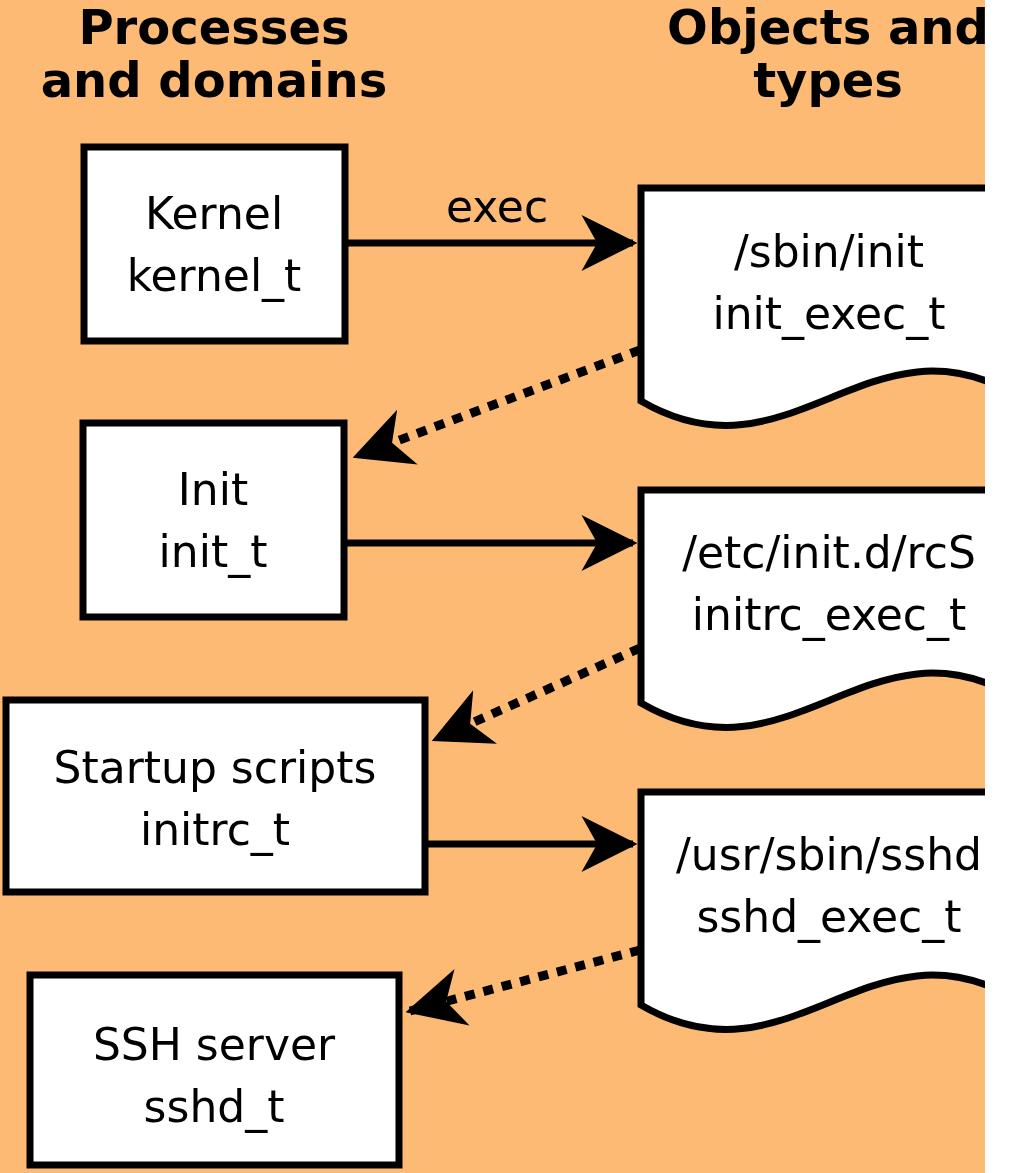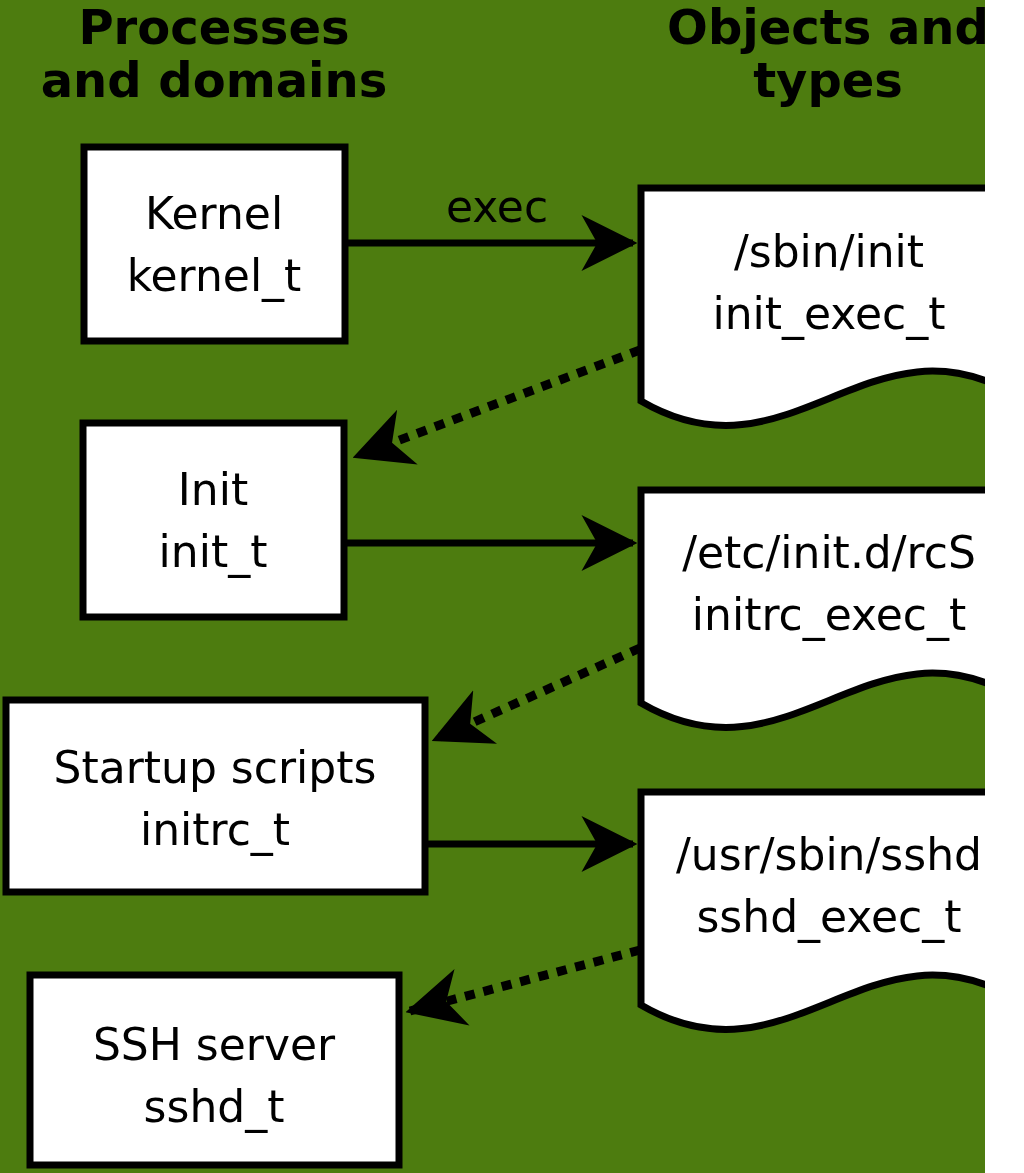--- a/index.html
+++ b/index.html
@@ -4,21 +4,21 @@
 <style>
   html, body {
     margin: 0;
     padding: 0;
     background: #ffffff;
   }
   .diagram-wrap {
     position: relative;
     width: 985px;
     height: 1173px;
-    background: #4d7c0f;
+    background: #fdba74;
     overflow: hidden;
   }
   svg {
     display: block;
     font-family: "DejaVu Sans", "Liberation Sans", sans-serif;
   }
   .col-header {
     font-size: 48px;
     font-weight: bold;
     fill: #000000;

